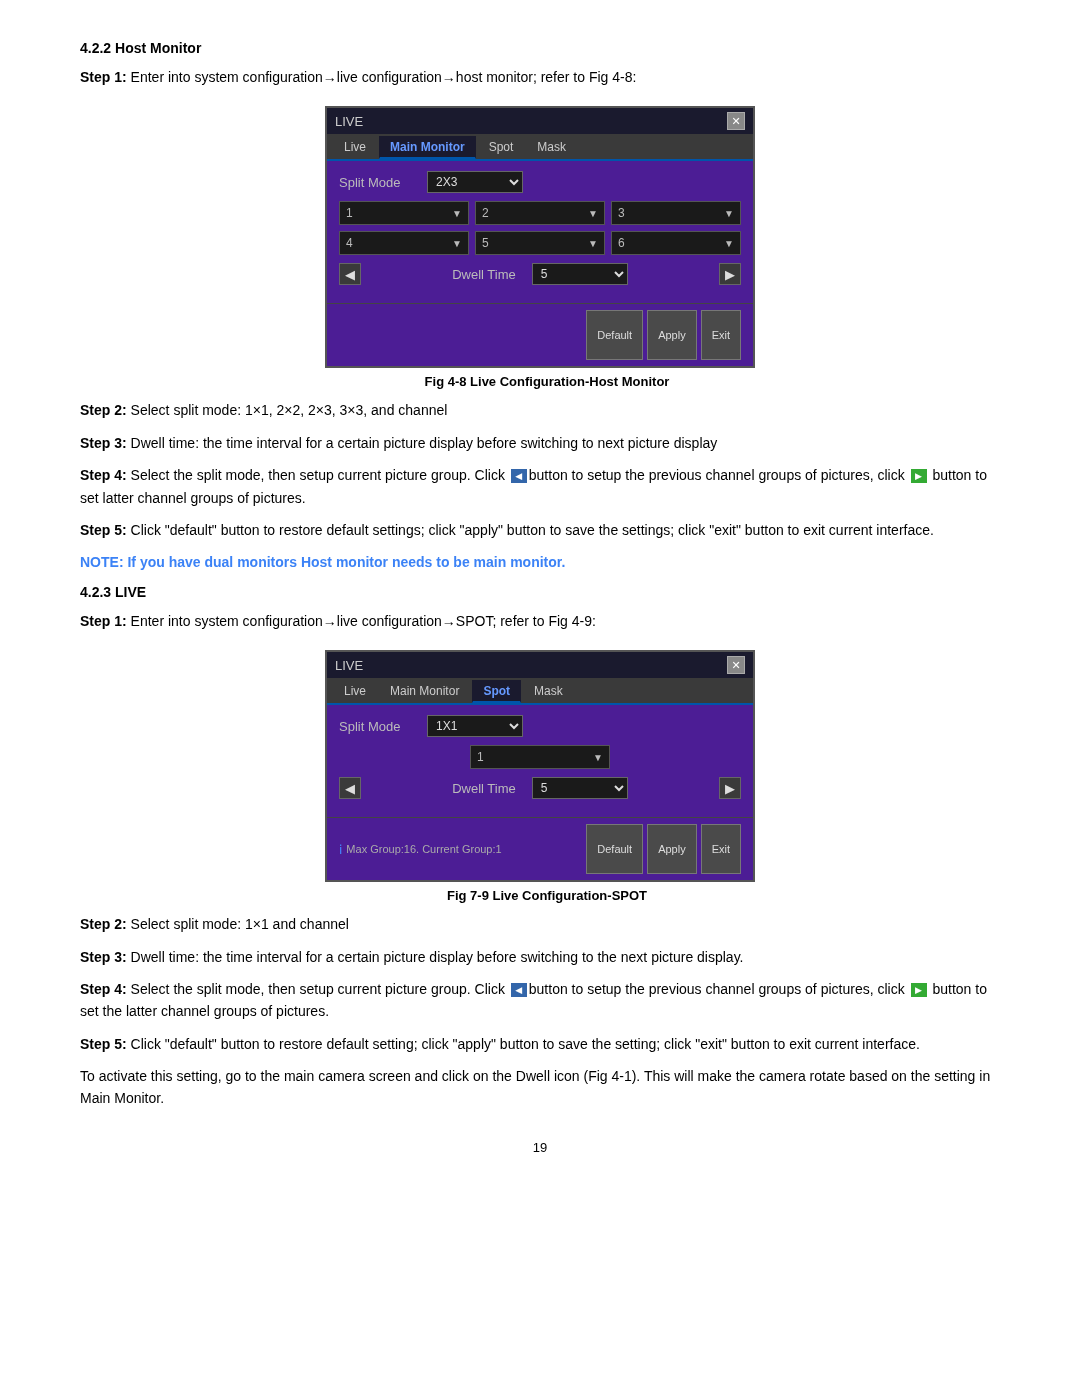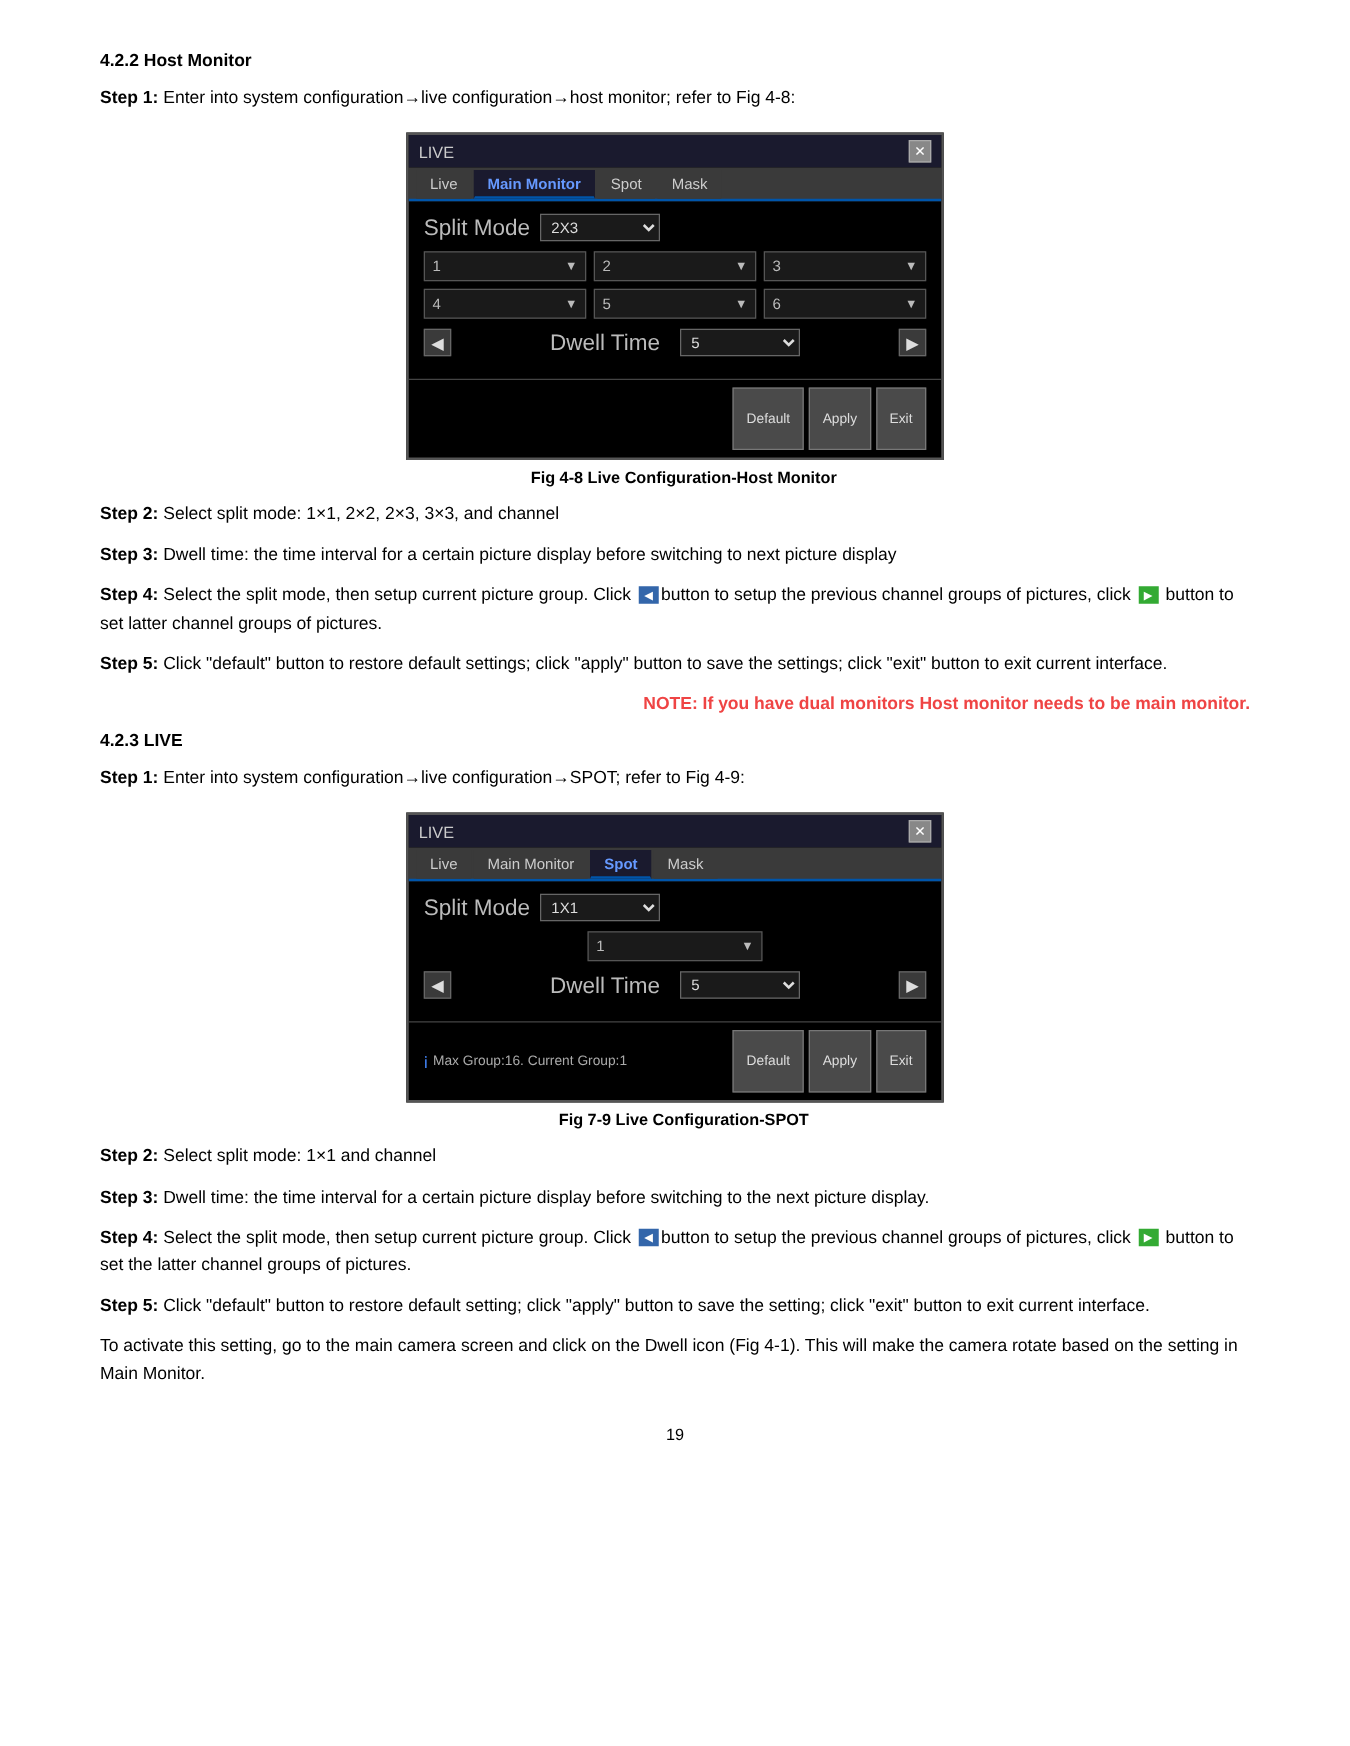--- a/index.html
+++ b/index.html
@@ -16,43 +16,42 @@
       font-weight: bold;
       font-size: 14px;
       margin-bottom: 10px;
     }
     .step-text {
       margin-bottom: 10px;
       line-height: 1.6;
     }
     .step-text b { font-weight: bold; }
     .note-text {
-      color: #ef4444;
+      color: #3b82f6;
       font-weight: bold;
       margin-bottom: 10px;
       line-height: 1.6;
-      text-align: right;
     }
     .figure-container {
       display: flex;
       flex-direction: column;
       align-items: center;
       margin: 18px 0 10px 0;
     }
     .figure-caption {
       font-size: 13px;
       text-align: right;
       margin-top: 6px;
       font-weight: bold;
       padding-left: 14px;
     }
 
     
     .dialog-box {
-      background: #000000;
+      background: #4c1d95;
       border: 2px solid #555;
       width: 430px;
       color: #ddd;
       font-size: 12px;
     }
     .dialog-titlebar {
       background: #1a1a2e;
       color: #ccc;
       padding: 4px 8px;
       display: flex;
@@ -96,21 +95,21 @@
     .dialog-body {
       padding: 10px 12px;
     }
     .form-row {
       display: flex;
       align-items: center;
       margin-bottom: 8px;
     }
     .form-label {
       color: #bbb;
-      font-size: 18px;
+      font-size: 13px;
       margin-right: 8px;
       min-width: 80px;
     }
     .form-select {
       background: #1a1a1a;
       border: 1px solid #666;
       color: #ddd;
       font-size: 12px;
       padding: 2px 4px;
       width: 96px;

